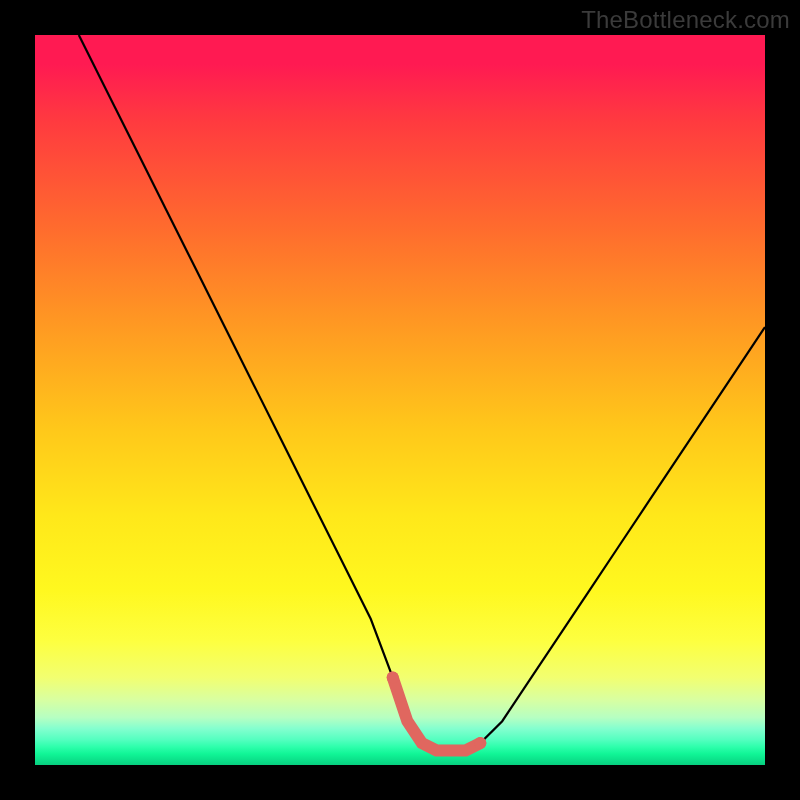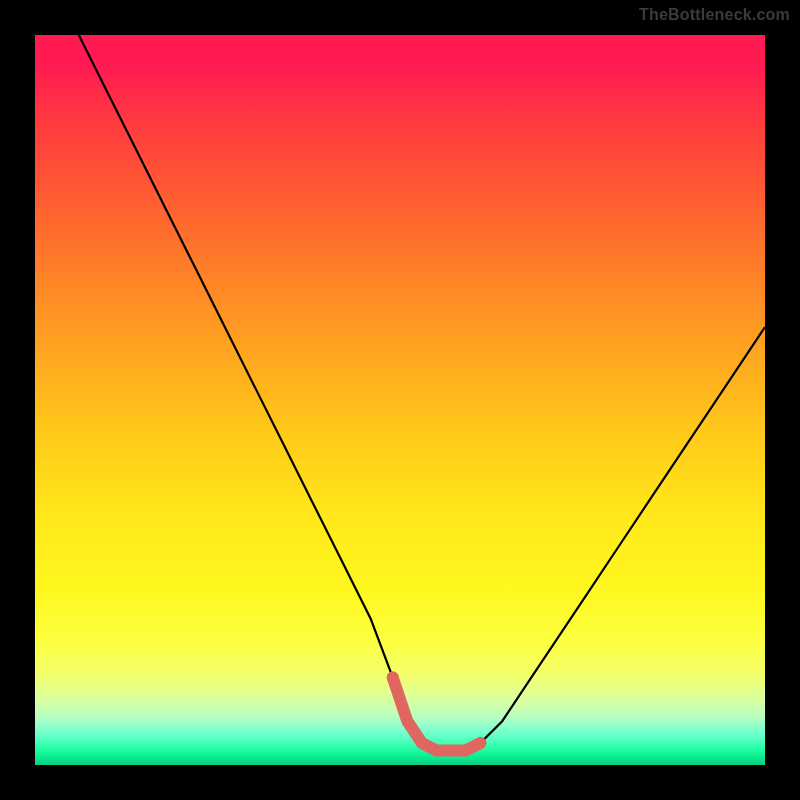--- a/index.html
+++ b/index.html
@@ -15,22 +15,22 @@
     position: relative;
     width: 800px;
     height: 800px;
     background: #000;
   }
   .watermark {
     position: absolute;
     top: 6px;
     right: 10px;
     color: #3b3b3b;
-    font-size: 16px;
-    font-weight: 700;
+    font-size: 24px;
+    font-weight: 400;
     letter-spacing: 0.2px;
     user-select: none;
   }
   .plot {
     position: absolute;
     left: 35px;
     top: 35px;
     width: 730px;
     height: 730px;
     overflow: hidden;

